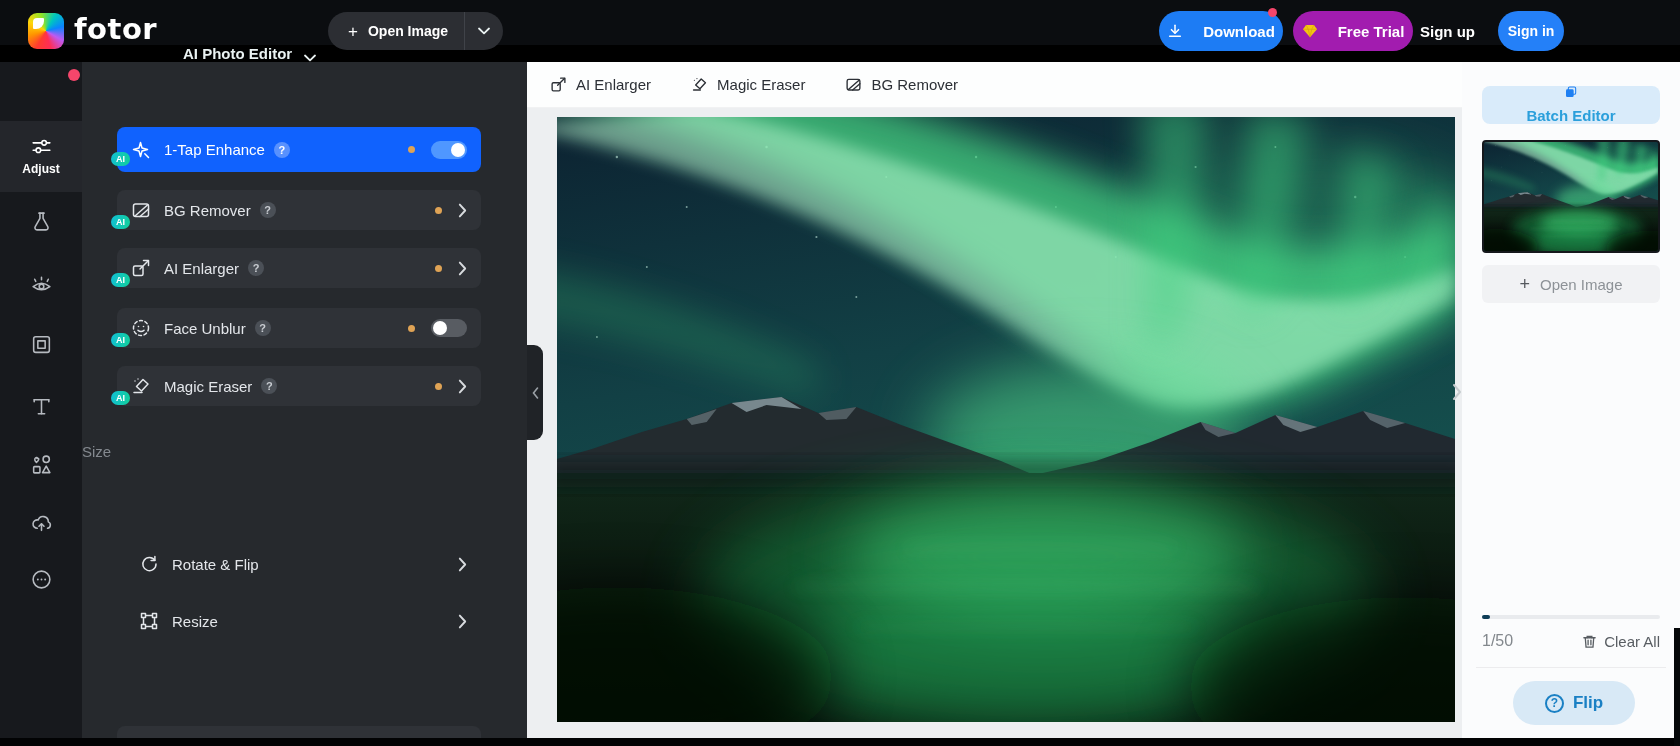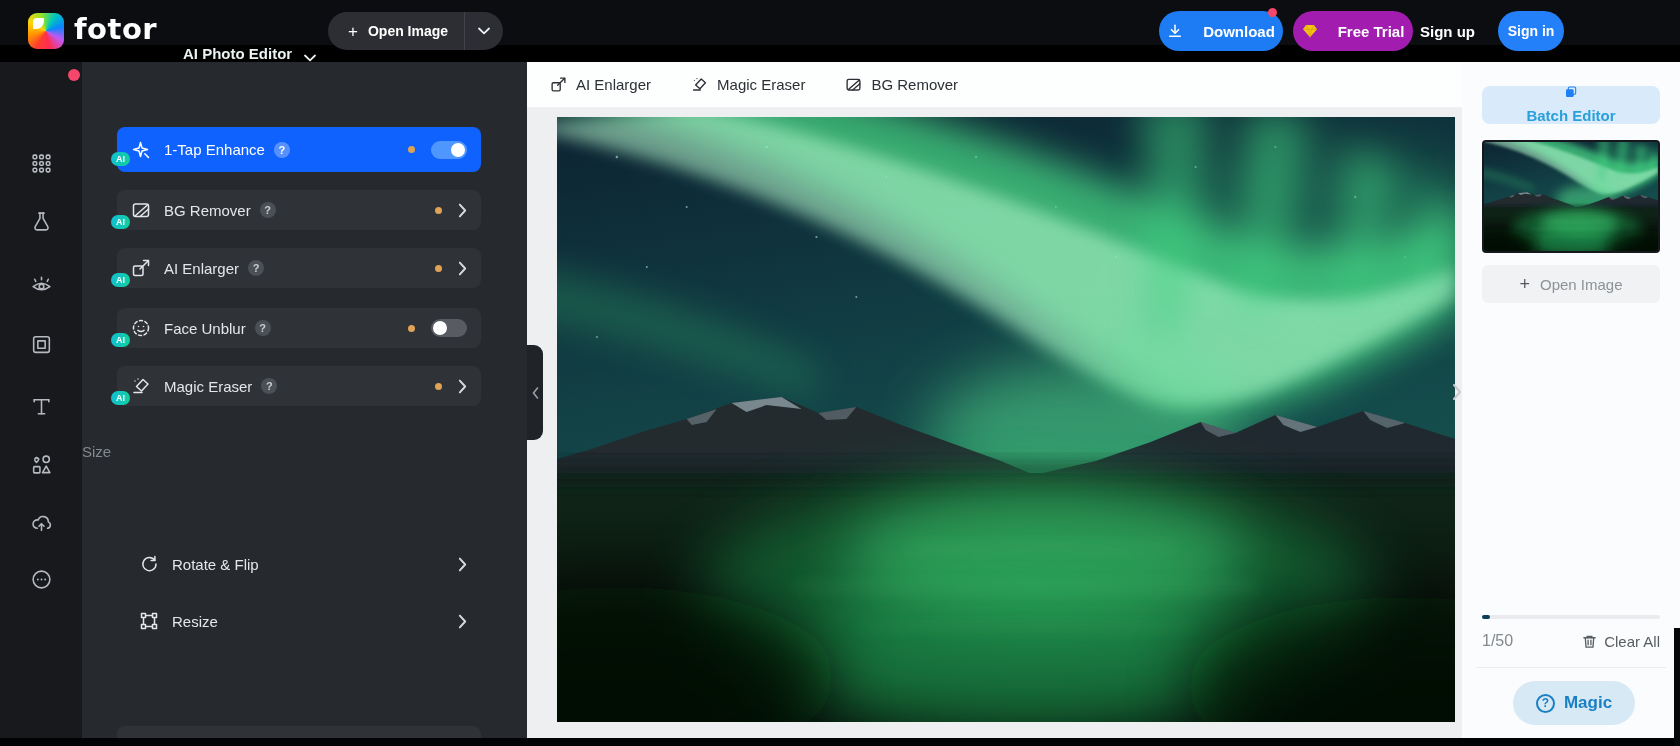--- a/index.html
+++ b/index.html
@@ -249,20 +249,31 @@
           <rect x="15.6" y="3" width="3.4" height="3.4" rx="1"></rect>
         <rect x="3" y="9.3" width="3.4" height="3.4" rx="1"></rect>
           <rect x="9.3" y="9.3" width="3.4" height="3.4" rx="1"></rect>
           <rect x="15.6" y="9.3" width="3.4" height="3.4" rx="1"></rect>
         <rect x="3" y="15.6" width="3.4" height="3.4" rx="1"></rect>
           <rect x="9.3" y="15.6" width="3.4" height="3.4" rx="1"></rect>
           <rect x="15.6" y="15.6" width="3.4" height="3.4" rx="1"></rect>
       </svg>
     </div>
     <span class="red-dot" style="left:68px;top:7px;width:12px;height:12px"></span>
+    <div class="rail-active">
+      <div class="rail-item">
+        <svg viewBox="0 0 22 22">
+          <path d="M3,7.5 H19"></path>
+            <circle cx="13.5" cy="7.5" r="2.2" fill="#24262b"></circle>
+          <path d="M3,14.5 H19"></path>
+            <circle cx="8" cy="14.5" r="2.2" fill="#24262b"></circle>
+        </svg>
+        <span class="rail-label">Adjust</span>
+      </div>
+    </div>
     <div class="rail-item" style="top:148px">
       <svg viewBox="0 0 22 22">
         <path d="M8.5,3 H13.5"></path>
           <path d="M9.5,3 V8 L5,16 A2,2 0 0 0 6.7,19 H15.3 A2,2 0 0 0 17,16 L12.5,8 V3"></path>
       </svg>
     </div>
     <div class="rail-item" style="top:211px">
       <svg viewBox="0 0 22 22">
         <path d="M3,13 Q11,6.5 19,13 Q11,19 3,13 Z"></path>
           <circle cx="11" cy="13" r="2.2"></circle>
@@ -541,19 +552,19 @@
           <path d="M6.5,6.5 V11.5 M9.5,6.5 V11.5"></path>
         </svg>
         <span>Clear All</span>
       </span>
     </div>
 
     <div class="rp-divider"></div>
 
     <div class="help-btn">
       <span class="help-q">?</span>
-      <span>Magic</span>
+      <span>Flip</span>
     </div>
   </aside>
 
   <div class="bottom-strip"></div>
   <div class="edge-strip"></div>
 </div>
 
 </body></html>

